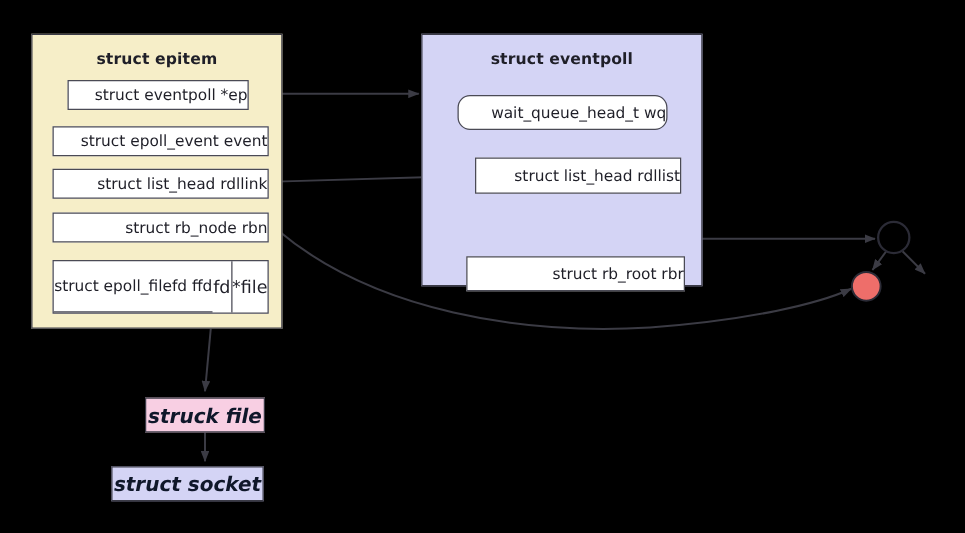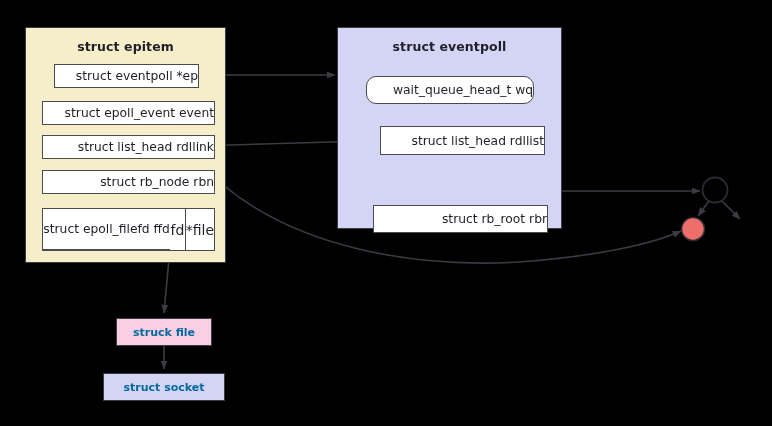--- a/index.html
+++ b/index.html
@@ -86,24 +86,25 @@
   .split-cell + .split-cell {
     border-left: 1.5px solid #4a4a55;
   }
   .leaf-box {
     position: absolute;
     border: 1.5px solid #3b3b47;
     box-sizing: border-box;
     display: flex;
     align-items: center;
     justify-content: center;
-    font-size: 11px;
+    font-size: 16px;
     font-weight: bold;
-    color: #0369a1;
-    white-space: nowrap;
+    color: #0f172a;
+    white-space: nowrap;
+    font-style: italic;
   }
 </style>
 </head>
 <body>
 
 <div id="canvas">
 
   <svg class="layer" viewBox="0 0 772 426">
     <defs>
       <marker id="arrowhead" markerWidth="9" markerHeight="7" refX="8.4" refY="3.5" orient="auto" markerUnits="userSpaceOnUse">
@@ -185,21 +186,21 @@
 
     <div class="field-box" style="left:35px; top:177px; width:175px; height:28px;">
       <span>struct rb_root rbr</span>
     </div>
   </div>
 
   <div class="leaf-box" style="left:116px; top:318px; width:96px; height:28px; background:#f8cfe3;">
     <span>struck file</span>
   </div>
 
-  <div class="leaf-box" style="left:103px; top:373px; width:122px; height:28px; background:#d4d4f5;">
+  <div class="leaf-box" style="left:89px; top:373px; width:122px; height:28px; background:#d4d4f5;">
     <span>struct socket</span>
   </div>
 
   <svg class="layer" viewBox="0 0 772 426">
     <circle cx="715" cy="190" r="12.5" fill="#000000" stroke="#2b2b36" stroke-width="1.8"></circle>
     <circle cx="693" cy="229" r="11.5" fill="#ee6e6a" stroke="#2b2b36" stroke-width="1.6"></circle>
   </svg>
 
 </div>
 

